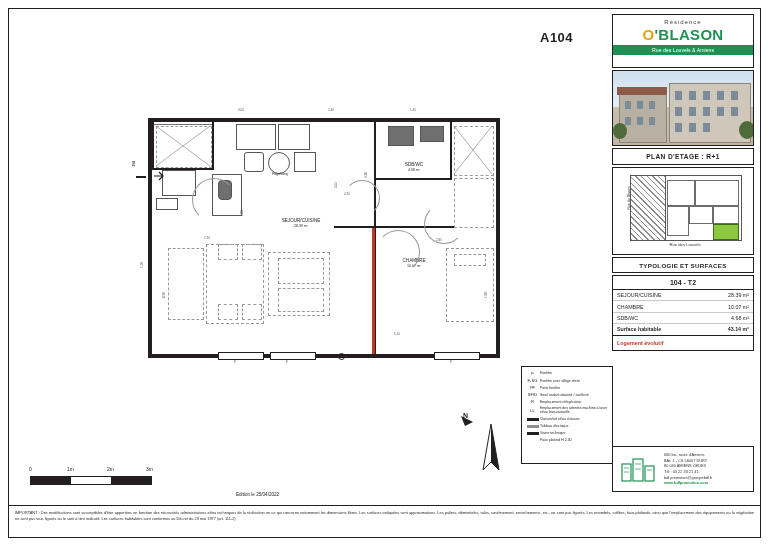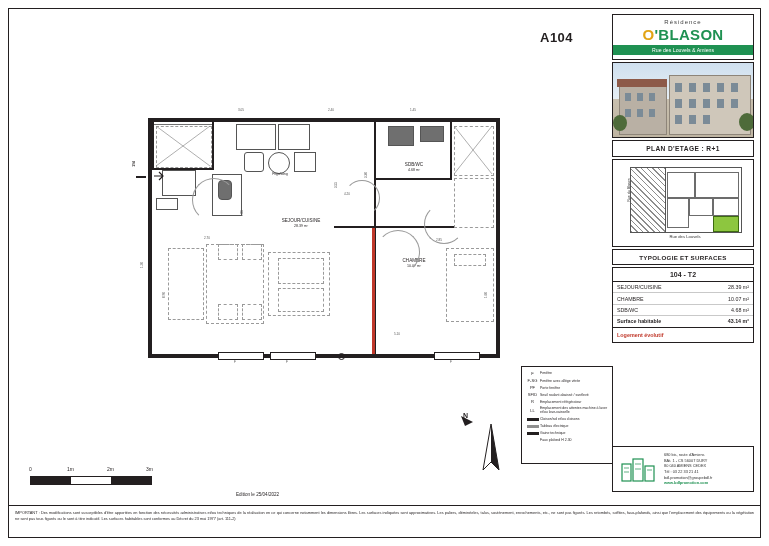--- a/index.html
+++ b/index.html
@@ -7,21 +7,21 @@
   .page{position:relative;width:769px;height:546px;box-sizing:border-box;}
   .frame{position:absolute;left:8px;top:8px;width:753px;height:530px;border:1px solid #231f20;box-sizing:border-box;}
 
   
   .plan-code{position:absolute;left:540px;top:30px;font-size:13px;font-weight:bold;letter-spacing:.5px;}
 
   
   .rcol{position:absolute;left:612px;top:14px;width:142px;}
   .box{border:1px solid #231f20;box-sizing:border-box;background:#fff;}
 
-  .logo-box{height:46px;position:relative;overflow:hidden;}
+  .logo-box{height:54px;position:relative;overflow:hidden;}
   .logo-res{position:absolute;top:4px;left:0;width:100%;text-align:center;font-size:6px;letter-spacing:1px;color:#3f3f3f;}
   .logo-main{position:absolute;top:11px;left:0;width:100%;text-align:center;font-size:15px;font-weight:bold;color:#1f9152;letter-spacing:.3px;}
   .logo-main .o{color:#e2a415;}
   .logo-sub{position:absolute;top:30px;left:0;width:100%;text-align:center;font-size:5.2px;color:#fff;background:#1f9152;padding:2px 0;}
 
   .photo-box{margin-top:2px;height:76px;position:relative;overflow:hidden;background:linear-gradient(#cfe0ef 0%,#e6eef4 48%,#c8bfae 49%,#bfb5a2 100%);}
   .bld{position:absolute;background:#b9b0a4;border:1px solid #8e8579;}
   .bld2{position:absolute;background:#cfc7ba;border:1px solid #8e8579;}
   .win{position:absolute;background:#7b8b97;}
   .roof{position:absolute;background:#8d5a49;}

